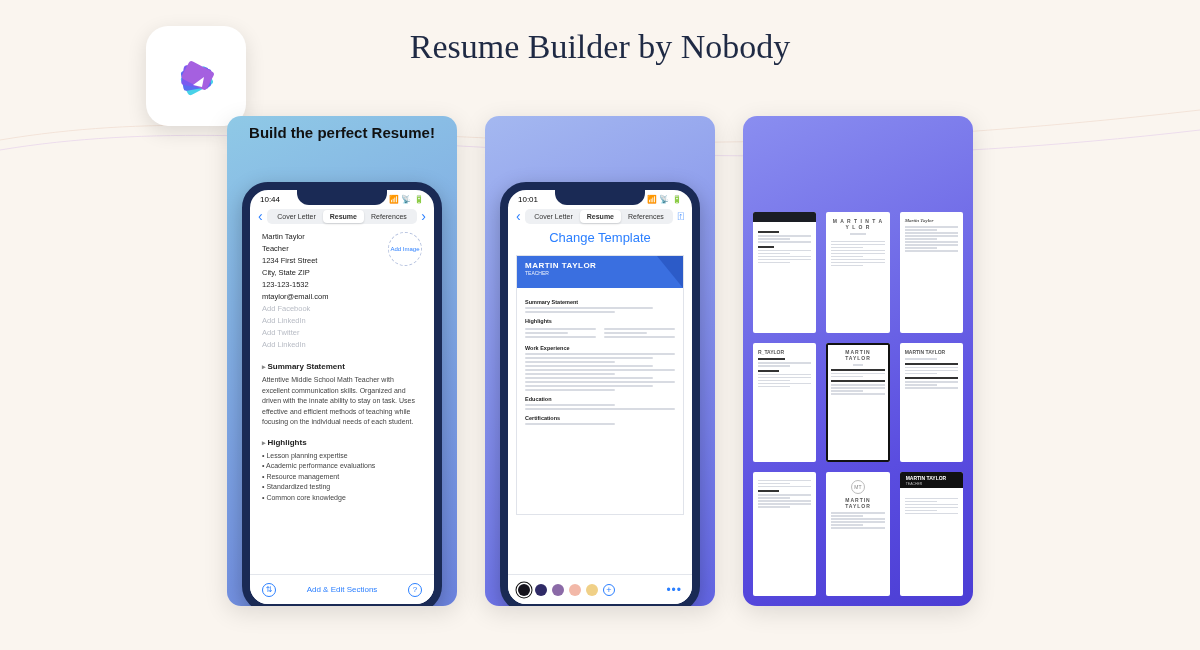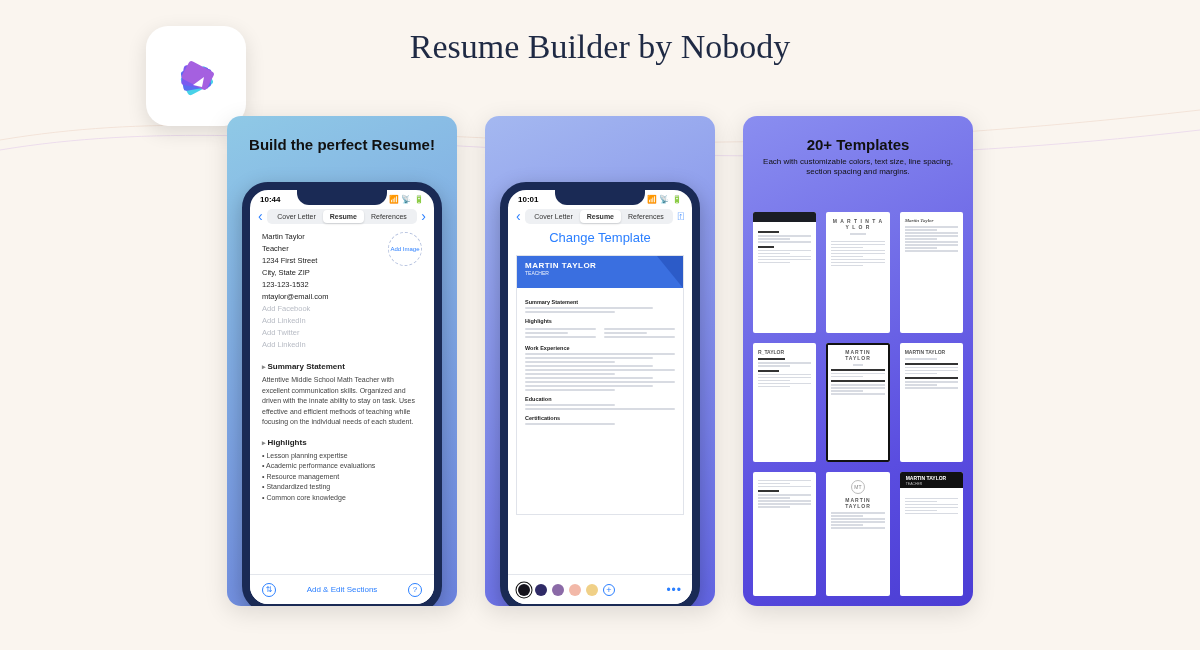--- a/index.html
+++ b/index.html
@@ -26,33 +26,33 @@
   }
   .shots { display:flex; gap:28px; justify-content:center; margin-top:50px; padding: 0 40px;}
   .shot {
     width: 230px; height: 490px; border-radius: 14px;
     position: relative; overflow:hidden; flex-shrink:0;
     box-shadow: 0 6px 24px rgba(0,0,0,0.12);
   }
   .shot1 { background: linear-gradient(155deg,#8fc9e6 0%, #6d84e0 100%); }
   .shot2 { background: linear-gradient(155deg,#a4b8f0 0%, #6366e6 100%); }
   .shot3 { background: linear-gradient(155deg,#8a8ef0 0%, #5a4de0 70%, #4b3dd4 100%); }
-  .shot-head { text-align:center; color:#111; padding: 20px 14px 10px; }
+  .shot-head { text-align:center; color:#111; padding: 8px 14px 10px; }
   .shot-head h3 { font-size:15px; font-weight:600; }
   .shot-head h3 b { font-weight:800; }
   .shot-head p { font-size:8px; margin-top:4px; line-height:1.3; }
   .phone {
     position:absolute; left:50%; transform:translateX(-50%); top:66px;
     width: 200px; height: 430px; background:#fff; border-radius: 26px;
     border: 8px solid #1a2a55;
     box-shadow: 0 6px 20px rgba(0,0,0,0.25);
     overflow:hidden;
   }
   .notch { position:absolute; top:-1px; left:50%; transform:translateX(-50%); width:90px; height:16px; background:#1a2a55; border-radius: 0 0 12px 12px; z-index:5;}
-  .status { display:flex; justify-content:space-between; padding: 5px 10px 2px; font-size:8px; font-weight:700; }
+  .status { display:flex; justify-content:space-between; padding: 5px 10px 2px; font-size:8px; font-weight:400; }
   .seg { display:flex; align-items:center; padding: 2px 8px; }
   .seg .chev { color:#2b7fff; font-size:14px; font-weight:300; }
   .seg-inner { flex:1; display:flex; justify-content:center; gap:0; background:#eef0f3; border-radius:5px; padding:1px; margin:0 4px;}
   .seg-btn { font-size:7px; padding:3px 7px; border-radius:4px; color:#333;}
   .seg-btn.active { background:#fff; box-shadow:0 1px 2px rgba(0,0,0,0.15); font-weight:600;}
   .share-ic { color:#2b7fff; font-size:11px;}
   .content { padding: 6px 12px; font-size:7.5px; color:#222; height: calc(100% - 64px); overflow:hidden;}
   .contact-row { display:flex; justify-content:space-between; align-items:flex-start;}
   .contact-list div { margin-bottom:3px; }
   .add-img { width:34px; height:34px; border:1px dashed #b8c4e0; border-radius:50%; display:flex; align-items:center; justify-content:center; font-size:6px; color:#2b7fff; text-align:center;}
@@ -244,24 +244,20 @@
         <div class="sw" style="background:#8b6aa7"></div>
         <div class="sw" style="background:#f2b8a8"></div>
         <div class="sw" style="background:#f0d087"></div>
         <div class="sw-add">+</div>
         <div class="dots">•••</div>
       </div>
     </div>
   </div>
 
   <div class="shot shot3">
-    <div class="shot-head">
-      <h3><b>20+</b><span> Templates</span></h3>
-      <p>Each with customizable colors, text size, line spacing, section spacing and margins.</p>
-    </div>
     <div class="grid3">
       <div class="tmpl dark-top">
           <div style="height:10px"></div>
           <div class="ln h" style="width:40%"></div>
           <div class="ln"></div>
           <div class="ln s"></div>
           <div class="ln"></div>
           <div class="ln h" style="width:30%"></div>
           <div class="ln"></div>
           <div class="ln s"></div>

